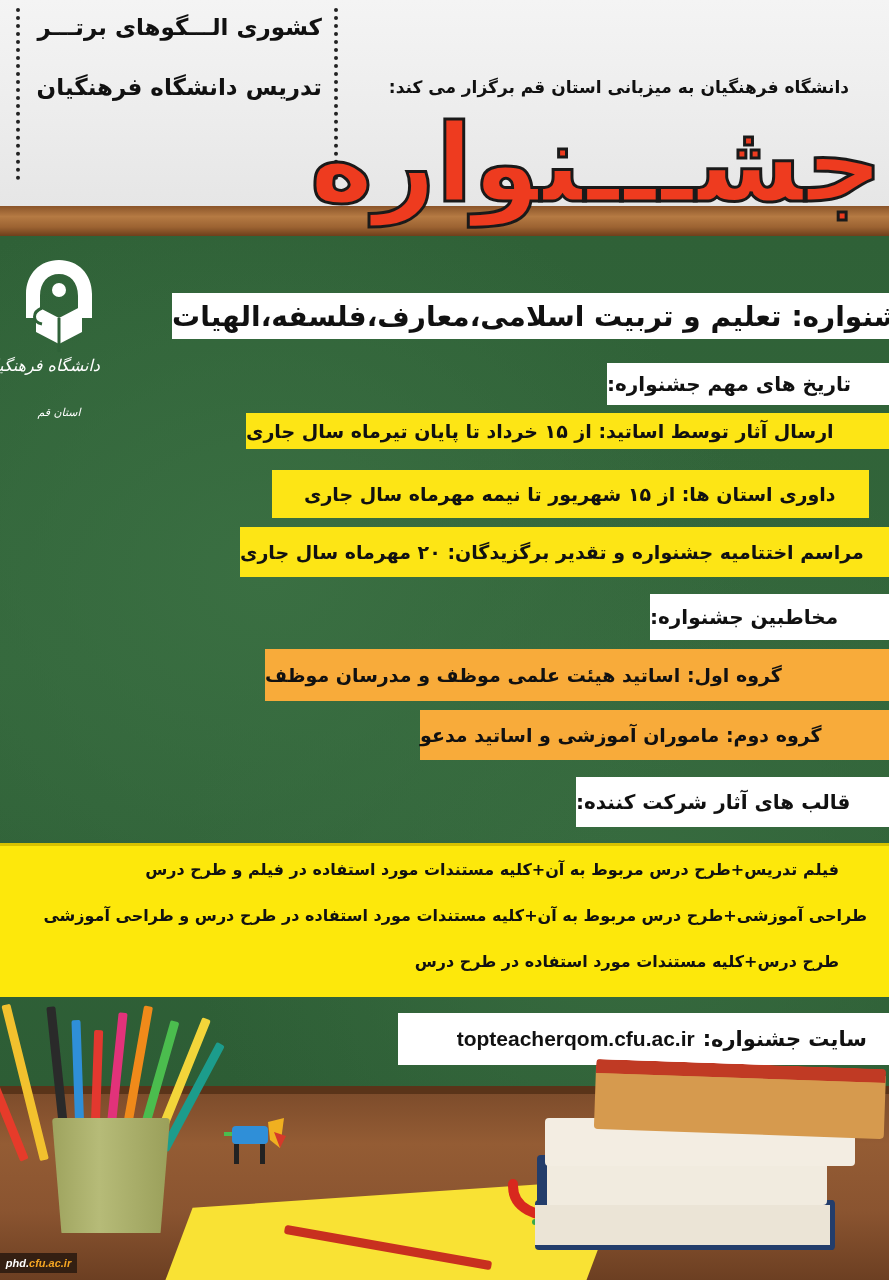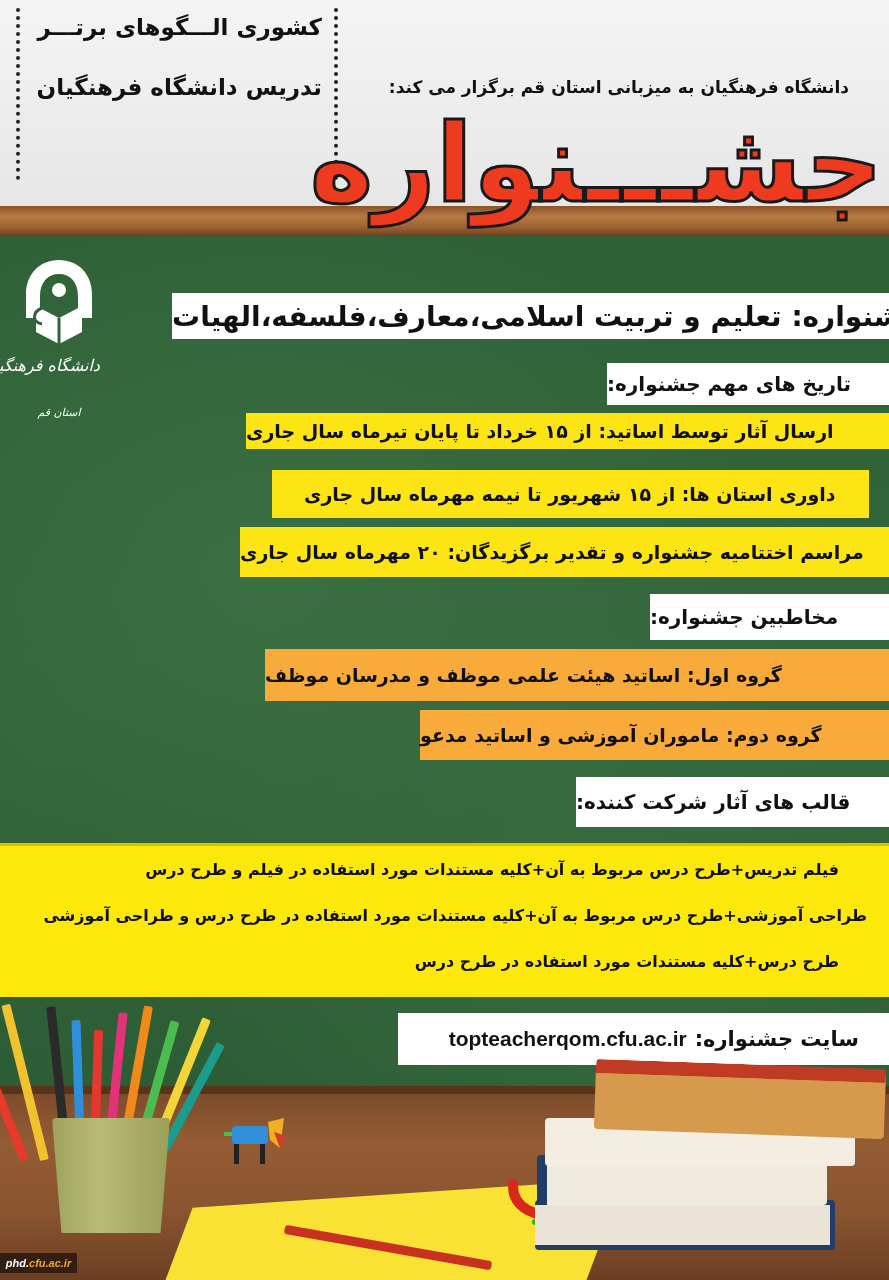--- a/index.html
+++ b/index.html
@@ -94,21 +94,21 @@
     .form-line {
       position: absolute; right: 50px;
       font-weight: bold; font-size: 16px; color: #111;
       direction: rtl; white-space: nowrap;
     }
 
     .site-box {
       left: 398px; top: 1013px; width: 491px; height: 52px;
       background: #fff;
       display: flex; align-items: center; justify-content: flex-end;
-      padding-right: 30px; gap: 8px;
+      padding-right: 22px; gap: 8px;
       font-weight: bold; color: #111; white-space: nowrap;
     }
     .site-label { font-size: 21px; direction: rtl; }
     .site-url { font-size: 21px; font-family: "Liberation Sans", sans-serif; direction: ltr; }
 
     
     .cup { left: 52px; top: 1118px; width: 118px; height: 115px;
       background: linear-gradient(90deg, #9ea35e 0%, #b6bb78 40%, #9a9f5a 100%);
       border-radius: 4px 4px 10px 10px;
       clip-path: polygon(0 0, 100% 0, 92% 100%, 8% 100%);

